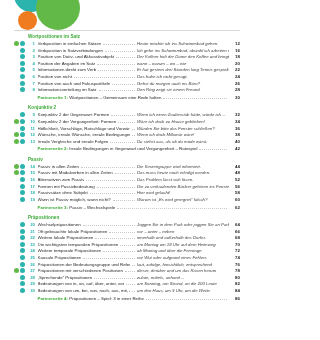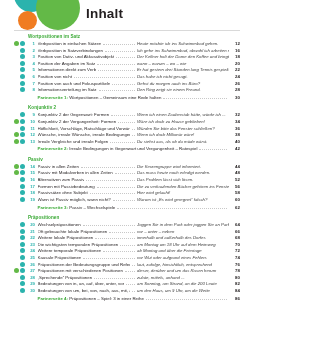--- a/index.html
+++ b/index.html
@@ -85,21 +85,20 @@
 <body>
 
 <div class="page">
 
   <div class="deco">
     <div class="circ-teal"></div>
     <div class="circ-green"></div>
     <div class="circ-orange"></div>
   </div>
 
-  <div class="page-title">Inhalt</div>
   <div class="hdr-rule"></div>
 
   <div class="toc" id="toc-root">
       <div class="section">
         <div class="sec-title">Wortpositionen im Satz</div>
         <div class="row">
           <span class="marks">
             <span class="dot green"></span>
             <span class="dot teal"></span>
           </span>

